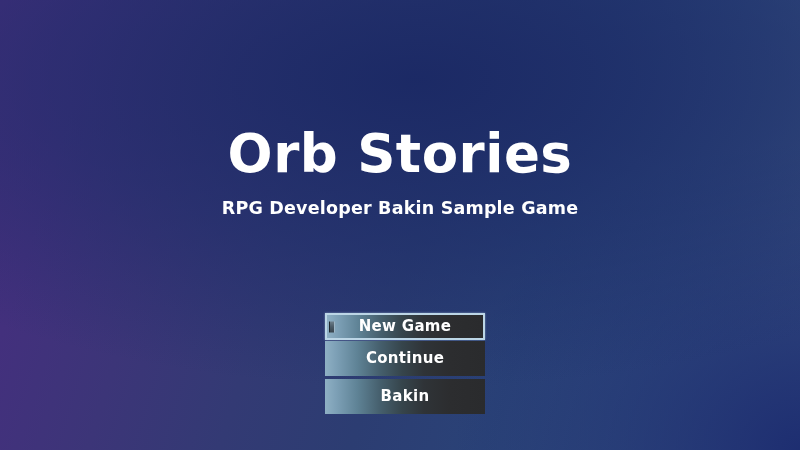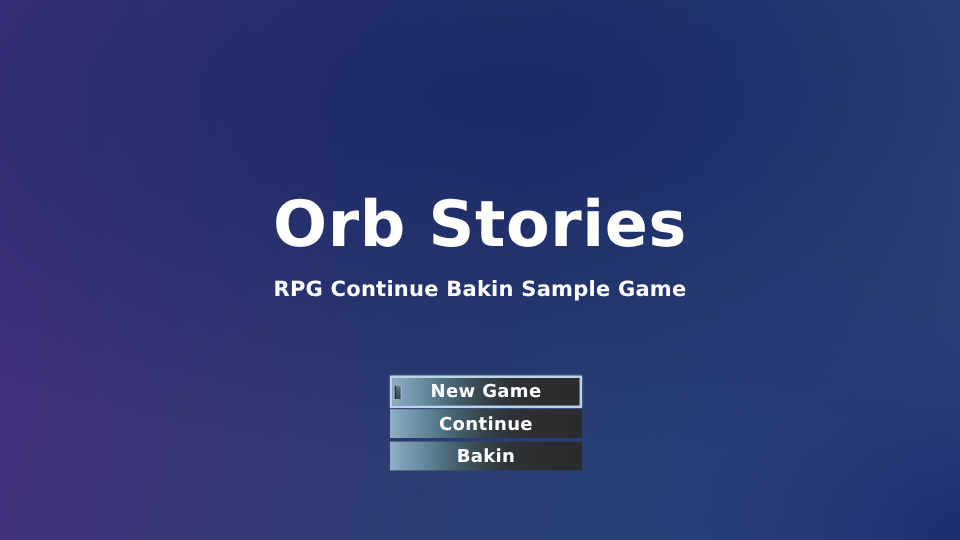--- a/index.html
+++ b/index.html
@@ -28,21 +28,21 @@
         #304a7d 80%,
         #375081 92%,
         #3a5283 100%);
   }
 
   
   #title-block {
     position: absolute;
     left: 0;
     right: 0;
-    top: 160px;
+    top: 126px;
     text-align: center;
   }
   #game-title {
     margin: 0;
     font-size: 53px;
     font-weight: bold;
     color: #ffffff;
     letter-spacing: 0.5px;
     line-height: 1.05;
   }
@@ -57,21 +57,21 @@
 
   
   #menu {
     position: absolute;
     left: 325px;
     top: 313px;
     width: 160px;
   }
   .menu-item {
     position: relative;
-    height: 24px;
+    height: 35px;
     margin-bottom: 3px;
     box-sizing: border-box;
     background: linear-gradient(to right,
       #8fb0c4 0%,
       #7da0b6 7%,
       #5f8396 20%,
       #46606e 34%,
       #36454c 48%,
       #2f3337 62%,
       #2c2d2f 78%,
@@ -109,21 +109,21 @@
     z-index: 3;
   }
 </style>
 </head>
 <body>
 
 <div id="screen">
 
   <div id="title-block">
     <h1 id="game-title">Orb Stories</h1>
-    <p id="game-subtitle">RPG Continue Bakin Sample Game</p>
+    <p id="game-subtitle">RPG Developer Bakin Sample Game</p>
   </div>
 
   <div id="menu">
       <div class="menu-item selected">
         <span class="selection-cursor"></span>
         <span class="menu-label">New Game</span>
       </div>
       <div class="menu-item">
         <span class="menu-label">Continue</span>
       </div>

